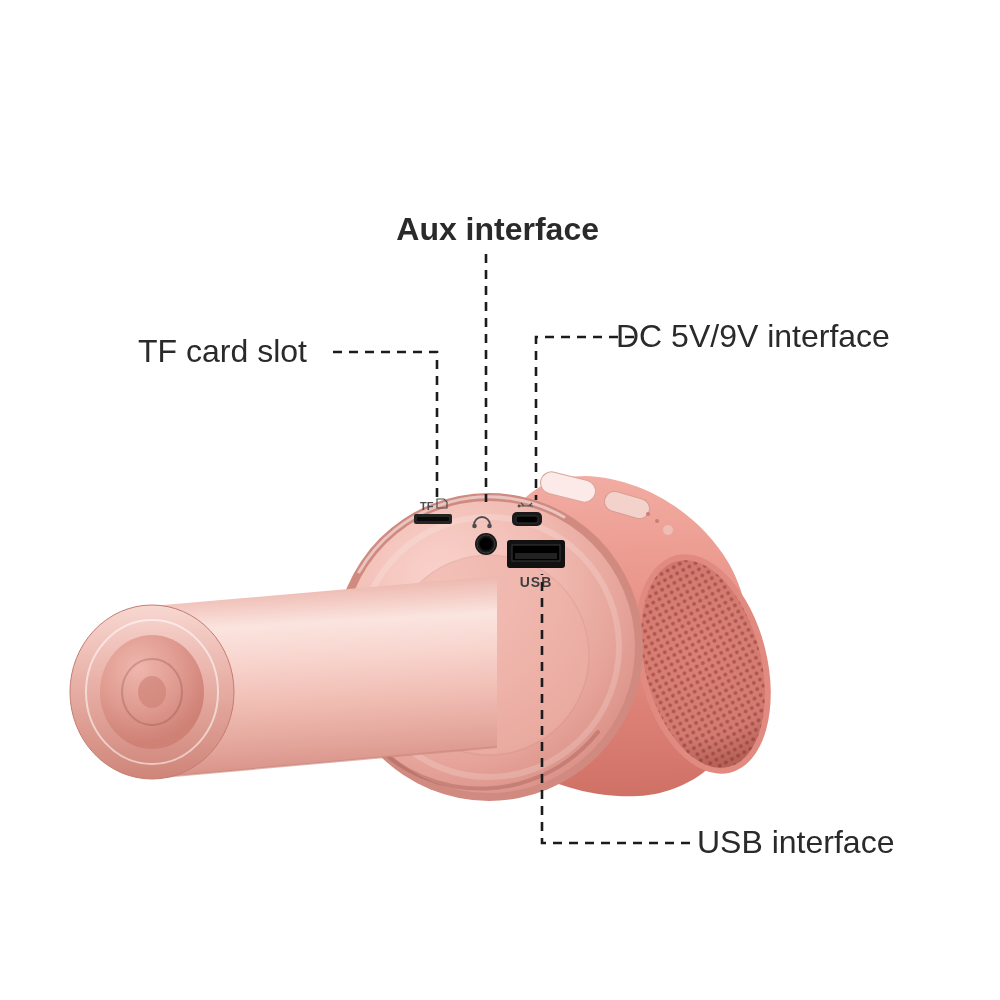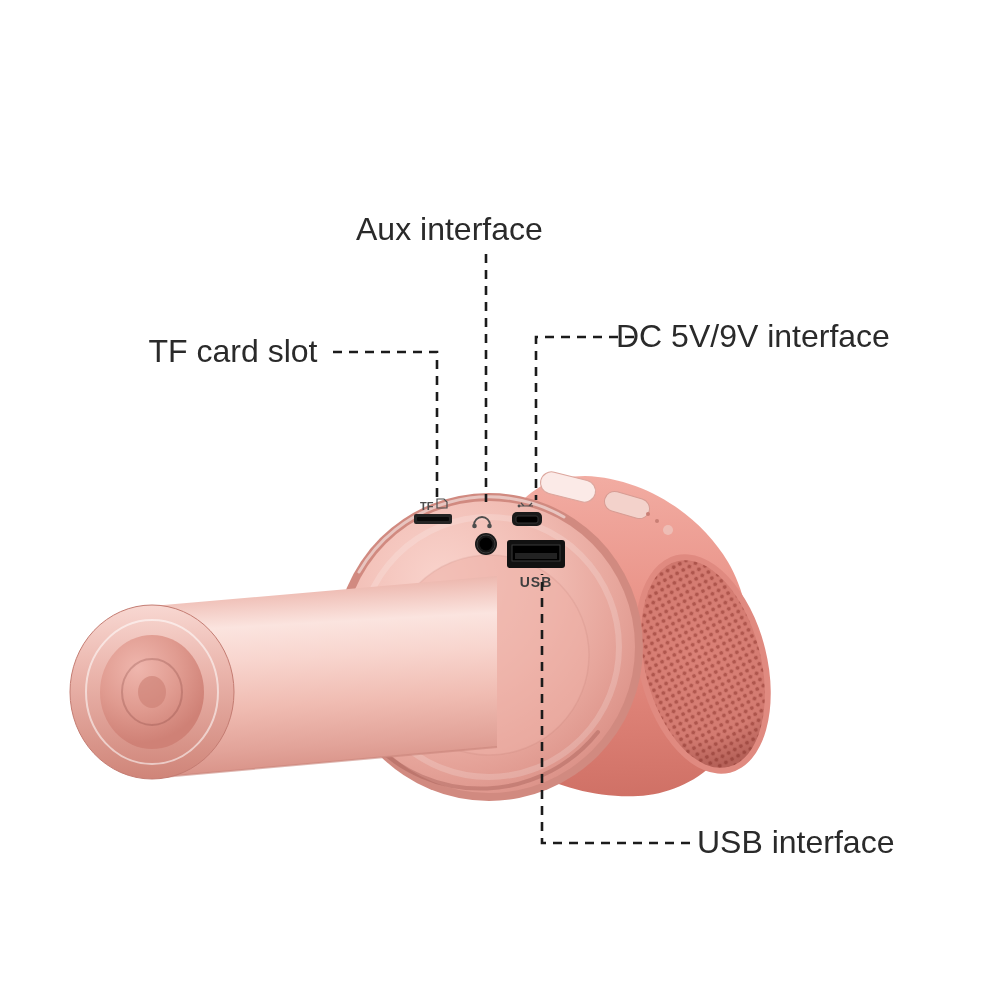--- a/index.html
+++ b/index.html
@@ -20,22 +20,22 @@
     left: 0;
     top: 0;
   }
   .label {
     position: absolute;
     font-size: 32px;
     line-height: 38px;
     color: #2a2a2a;
     white-space: nowrap;
   }
-  .label-aux { left: 356px; top: 210px; width: 220px; text-align: left; }
-  .label-tf  { left: 138px; top: 332px; width: 190px; text-align: center; }
+  .label-aux { left: 379px; top: 210px; width: 220px; text-align: right; font-weight: bold; }
+  .label-tf  { left: 138px; top: 332px; width: 190px; text-align: left; }
   .label-dc  { left: 616px; top: 317px; text-align: left; }
   .label-usb { left: 697px; top: 823px; text-align: right; }
 </style>
 </head>
 <body>
 
 <div class="stage">
 
   <svg width="1000" height="1000" viewBox="0 0 1000 1000">
     <defs>

